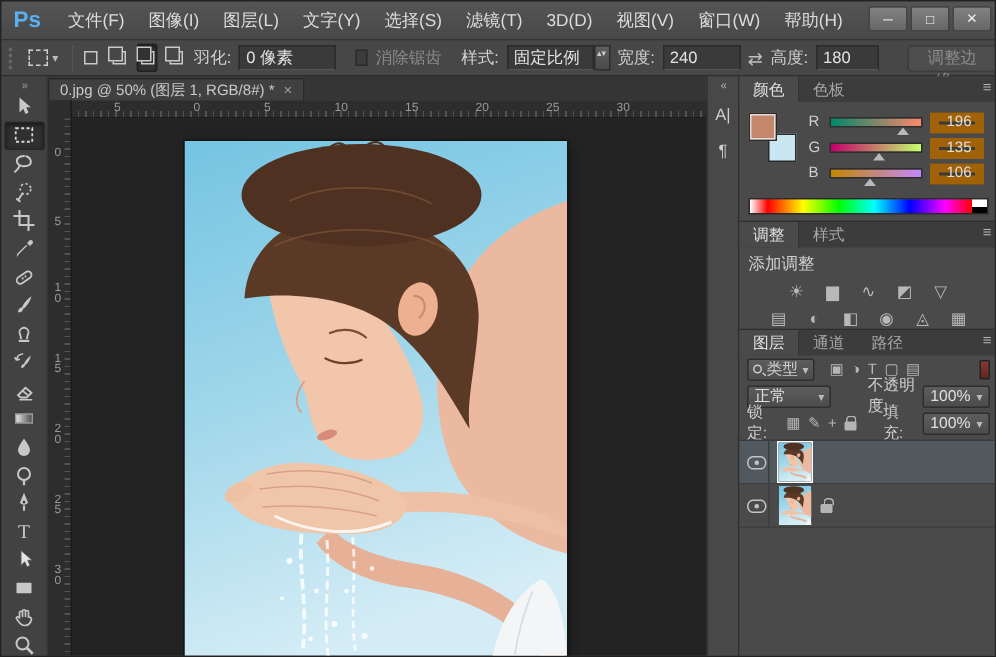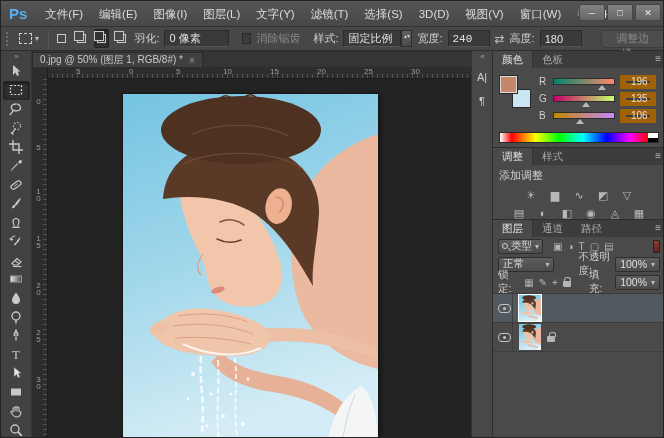--- a/index.html
+++ b/index.html
@@ -147,26 +147,25 @@
   .layer-lock { margin-right:6px; }
 </style>
 </head>
 <body>
 
 <div class="app">
 
   <div class="titlebar">
     <span class="ps-logo">Ps</span>
     <span class="menu-item">文件(F)</span>
-    <span class="menu-item">编辑(E)</span>
     <span class="menu-item">图像(I)</span>
     <span class="menu-item">图层(L)</span>
     <span class="menu-item">文字(Y)</span>
+    <span class="menu-item">选择(S)</span>
     <span class="menu-item">滤镜(T)</span>
-    <span class="menu-item">选择(S)</span>
     <span class="menu-item">3D(D)</span>
     <span class="menu-item">视图(V)</span>
     <span class="menu-item">窗口(W)</span>
     <span class="menu-item">帮助(H)</span>
     <div class="win-controls">
       <div class="win-btn">─</div>
       <div class="win-btn">□</div>
       <div class="win-btn">✕</div>
     </div>
   </div>
@@ -193,21 +192,21 @@
     <span class="opt-label">羽化:</span>
     <input class="field" style="width: 65px;" value="0 像素">
     <span class="checkbox" style="margin-left:8px"></span>
     <span class="opt-label disabled">消除锯齿</span>
     <span class="opt-label" style="margin-left:8px">样式:</span>
     <div class="style-dd">
       <input class="field" style="width: 58px;" value="固定比例">
       <div class="stepper">▴▾</div>
     </div>
     <span class="opt-label">宽度:</span>
-    <input class="field" style="width: 42px; font-family: Liberation Mono, monospace;" value="240">
+    <input class="field" style="width: 52px;" value="240">
     <span class="swap-icon">⇄</span>
     <span class="opt-label">高度:</span>
     <input class="field" style="width: 42px;" value="180">
     <button class="btn-disabled">调整边缘…</button>
   </div>
 
   <div class="main">
 
     <div class="toolbar">
       <div class="toolbar-top">››</div>

